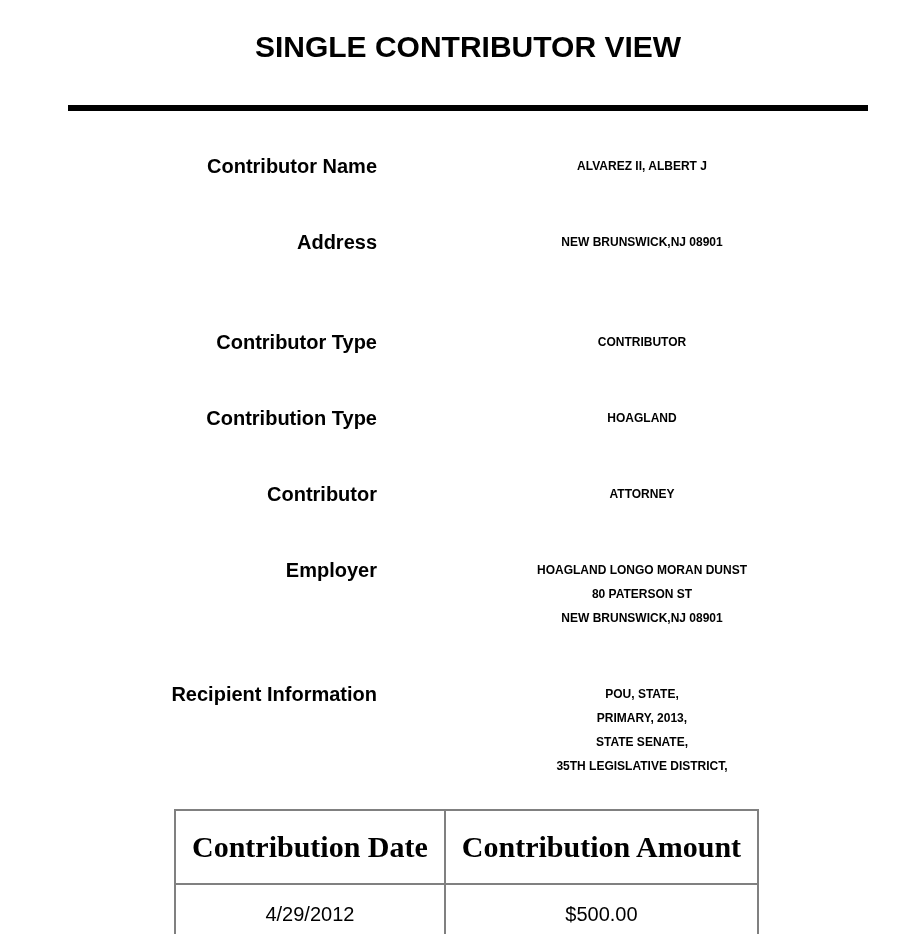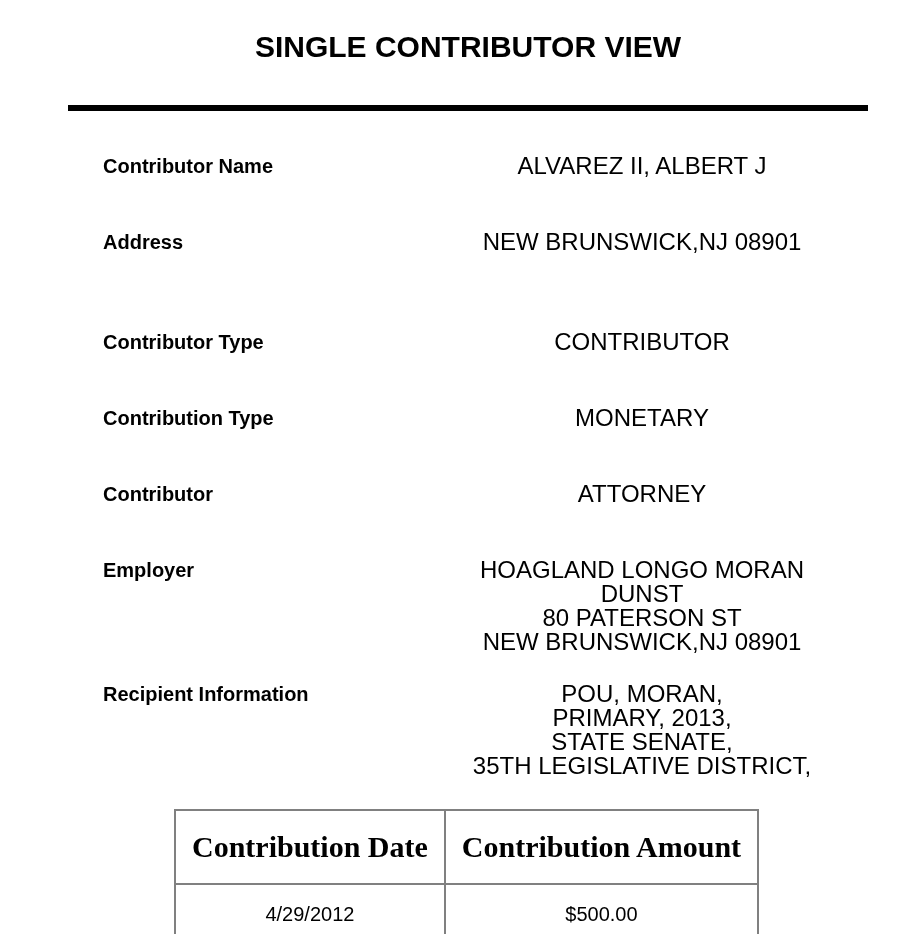--- a/index.html
+++ b/index.html
@@ -36,34 +36,35 @@
       border: none;
       margin: 0;
     }
     .field-row {
       position: absolute;
       left: 0;
       width: 900px;
     }
     .field-label {
       position: absolute;
-      left: 103px;
+      left: 77px;
       width: 300px;
-      text-align: left;
+      text-align: right;
       font-weight: bold;
       font-size: 20px;
       line-height: 24px;
     }
     .field-value {
       position: absolute;
       left: 442px;
       width: 400px;
       text-align: center;
-      font-size: 24px;
+      font-size: 12px;
       line-height: 24px;
+      font-weight: bold;
     }
     .field-value span { display: block; }
 
     .contrib-table {
       position: absolute;
       left: 174px;
       top: 809px;
       width: 566px;
       border-collapse: collapse;
       border: 2px solid #808080;
@@ -111,21 +112,21 @@
 <div class="field-row" style="top:330px;">
   <div class="field-label">Contributor Type</div>
   <div class="field-value">
     <span>CONTRIBUTOR</span>
   </div>
 </div>
 
 <div class="field-row" style="top:406px;">
   <div class="field-label">Contribution Type</div>
   <div class="field-value">
-    <span>MONETARY</span>
+    <span>HOAGLAND</span>
   </div>
 </div>
 
 <div class="field-row" style="top:482px;">
   <div class="field-label">Contributor</div>
   <div class="field-value">
     <span>ATTORNEY</span>
   </div>
 </div>
 
@@ -134,21 +135,21 @@
   <div class="field-value">
     <span>HOAGLAND LONGO MORAN DUNST</span>
     <span>80 PATERSON ST</span>
     <span>NEW BRUNSWICK,NJ 08901</span>
   </div>
 </div>
 
 <div class="field-row" style="top:682px;">
   <div class="field-label">Recipient Information</div>
   <div class="field-value">
-    <span>POU, MORAN,</span>
+    <span>POU, STATE,</span>
     <span>PRIMARY, 2013,</span>
     <span>STATE SENATE,</span>
     <span>35TH LEGISLATIVE DISTRICT,</span>
   </div>
 </div>
 
 <table class="contrib-table">
   <thead>
     <tr>
       <th>Contribution Date</th>

